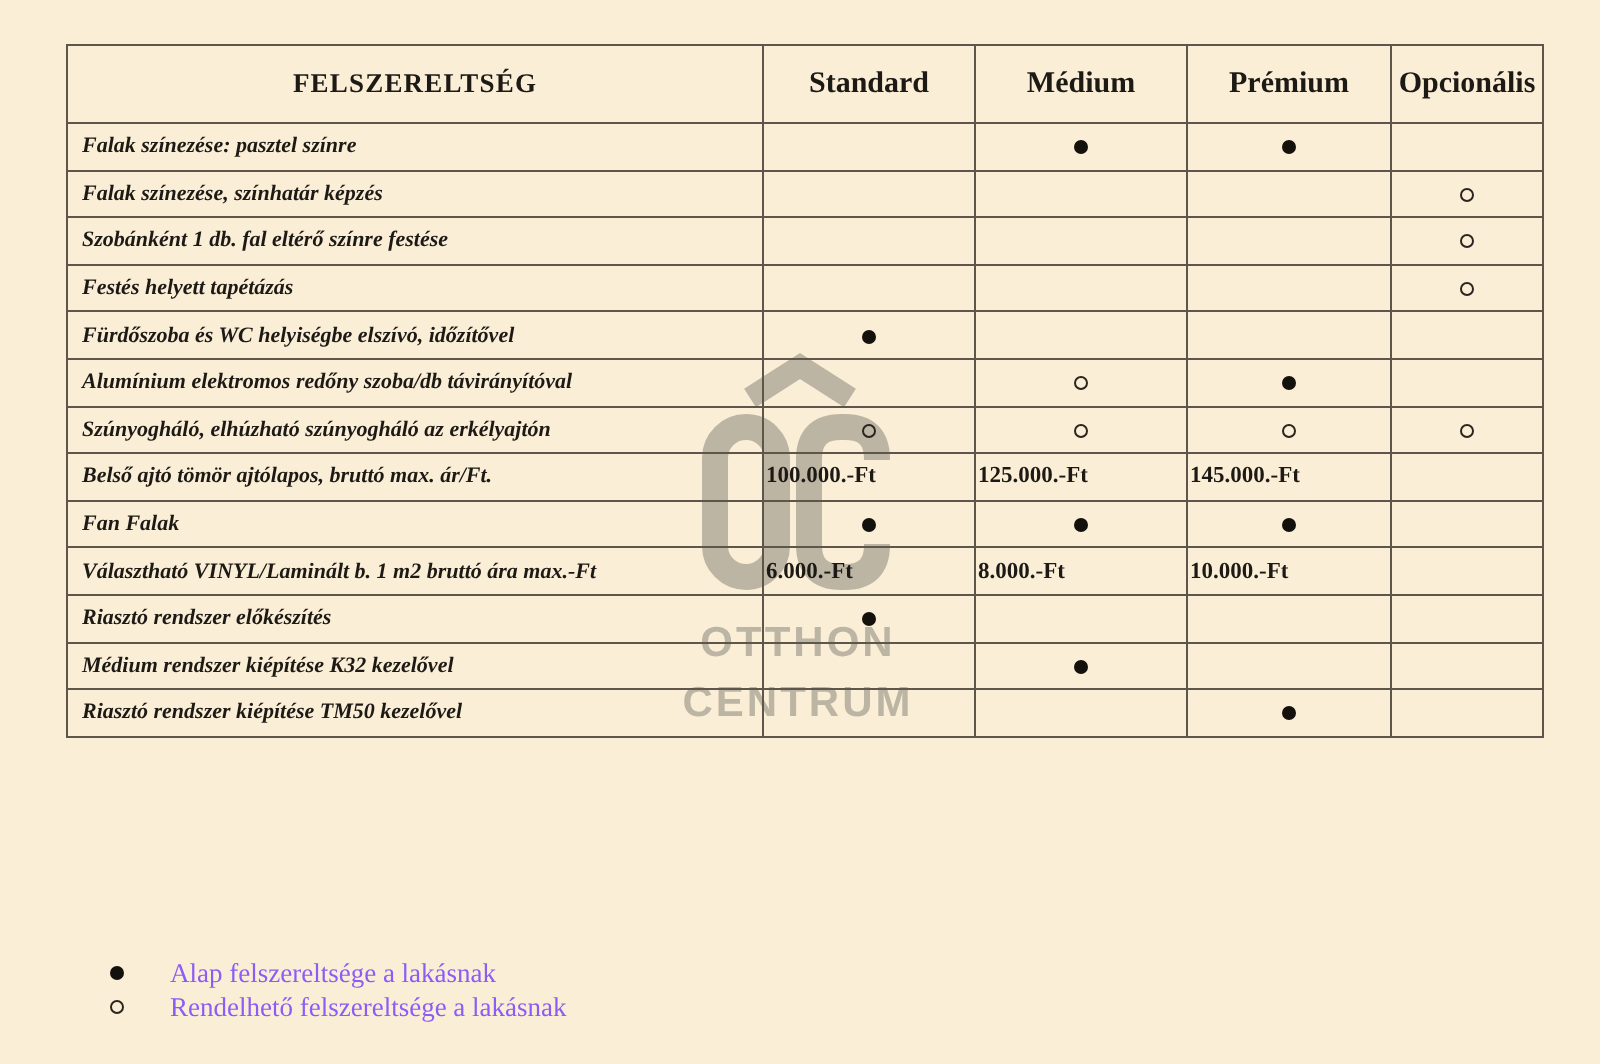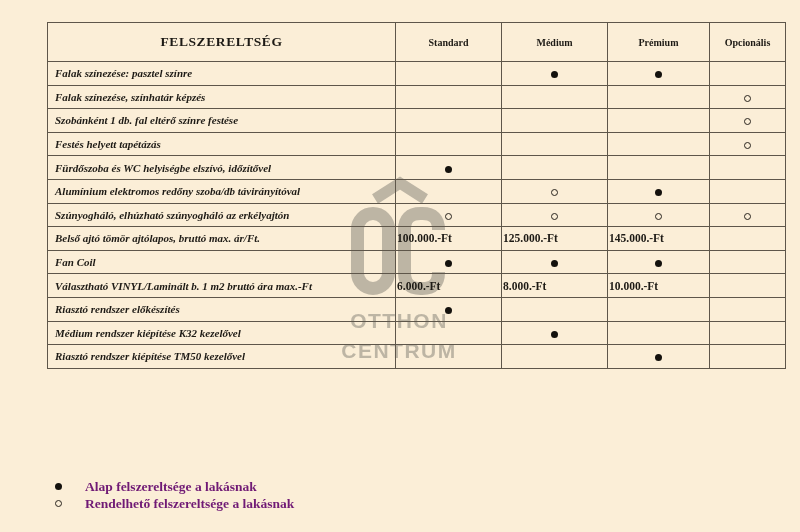--- a/index.html
+++ b/index.html
@@ -5,35 +5,35 @@
   html, body { margin: 0; padding: 0; }
   body {
     width: 800px; height: 532px;
     background: #fbeed7;
     font-family: "Liberation Serif", serif;
     position: relative;
     overflow: hidden;
     color: #1d1a15;
   }
 
-  .table-wrap { position: absolute; left: 47px; top: 22px; }
+  .table-wrap { position: absolute; left: 33px; top: 22px; }
 
   table.equip {
     border-collapse: collapse;
     table-layout: fixed;
     width: 738px;
   }
   table.equip th, table.equip td {
     border: 1px solid #5e564a;
     overflow: hidden;
   }
   thead th {
     height: 36px;
     font-weight: bold;
-    font-size: 10px;
+    font-size: 15px;
     text-align: center;
     vertical-align: middle;
   }
   th.feature-head { font-size: 13.5px; letter-spacing: 0.6px; }
 
   tbody td { height: 20.6px; vertical-align: middle; }
   td.feature-cell {
     font-weight: bold;
     font-style: italic;
     font-size: 11px;
@@ -69,22 +69,21 @@
     left: 335px; top: 170px;
     width: 135px; height: 200px;
     opacity: 0.55;
     pointer-events: none;
   }
 
   .legend {
     position: absolute;
     left: 55px; top: 478px;
     font-size: 13.5px;
-    color: #701a75;
-    font-weight: bold;
+    color: #8b5cf6;
   }
   .legend-row { display: flex; align-items: center; height: 17px; }
   .legend-symbol { width: 30px; display: flex; align-items: center; }
   .legend-label { white-space: nowrap; }
 </style>
 </head>
 <body>
 
 <svg class="watermark" viewBox="0 0 135 200" xmlns="http://www.w3.org/2000/svg">
   <g stroke="#8c877c" fill="none">
@@ -167,21 +166,21 @@
           <td class="mark-cell"><span class="dot-open"></span></td>
         </tr>
         <tr>
           <td class="feature-cell">Belső ajtó tömör ajtólapos, bruttó max. ár/Ft.</td>
           <td class="price-cell">100.000.-Ft</td>
           <td class="price-cell">125.000.-Ft</td>
           <td class="price-cell">145.000.-Ft</td>
           <td class="mark-cell"></td>
         </tr>
         <tr>
-          <td class="feature-cell">Fan Coil</td>
+          <td class="feature-cell">Fan Falak</td>
           <td class="mark-cell"><span class="dot-filled"></span></td>
           <td class="mark-cell"><span class="dot-filled"></span></td>
           <td class="mark-cell"><span class="dot-filled"></span></td>
           <td class="mark-cell"></td>
         </tr>
         <tr>
           <td class="feature-cell">Választható VINYL/Laminált b. 1 m2 bruttó ára max.-Ft</td>
           <td class="price-cell">6.000.-Ft</td>
           <td class="price-cell">8.000.-Ft</td>
           <td class="price-cell">10.000.-Ft</td>

